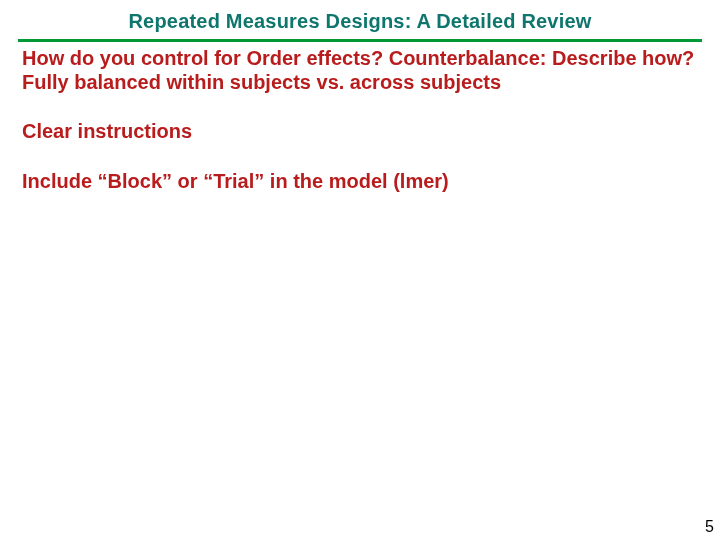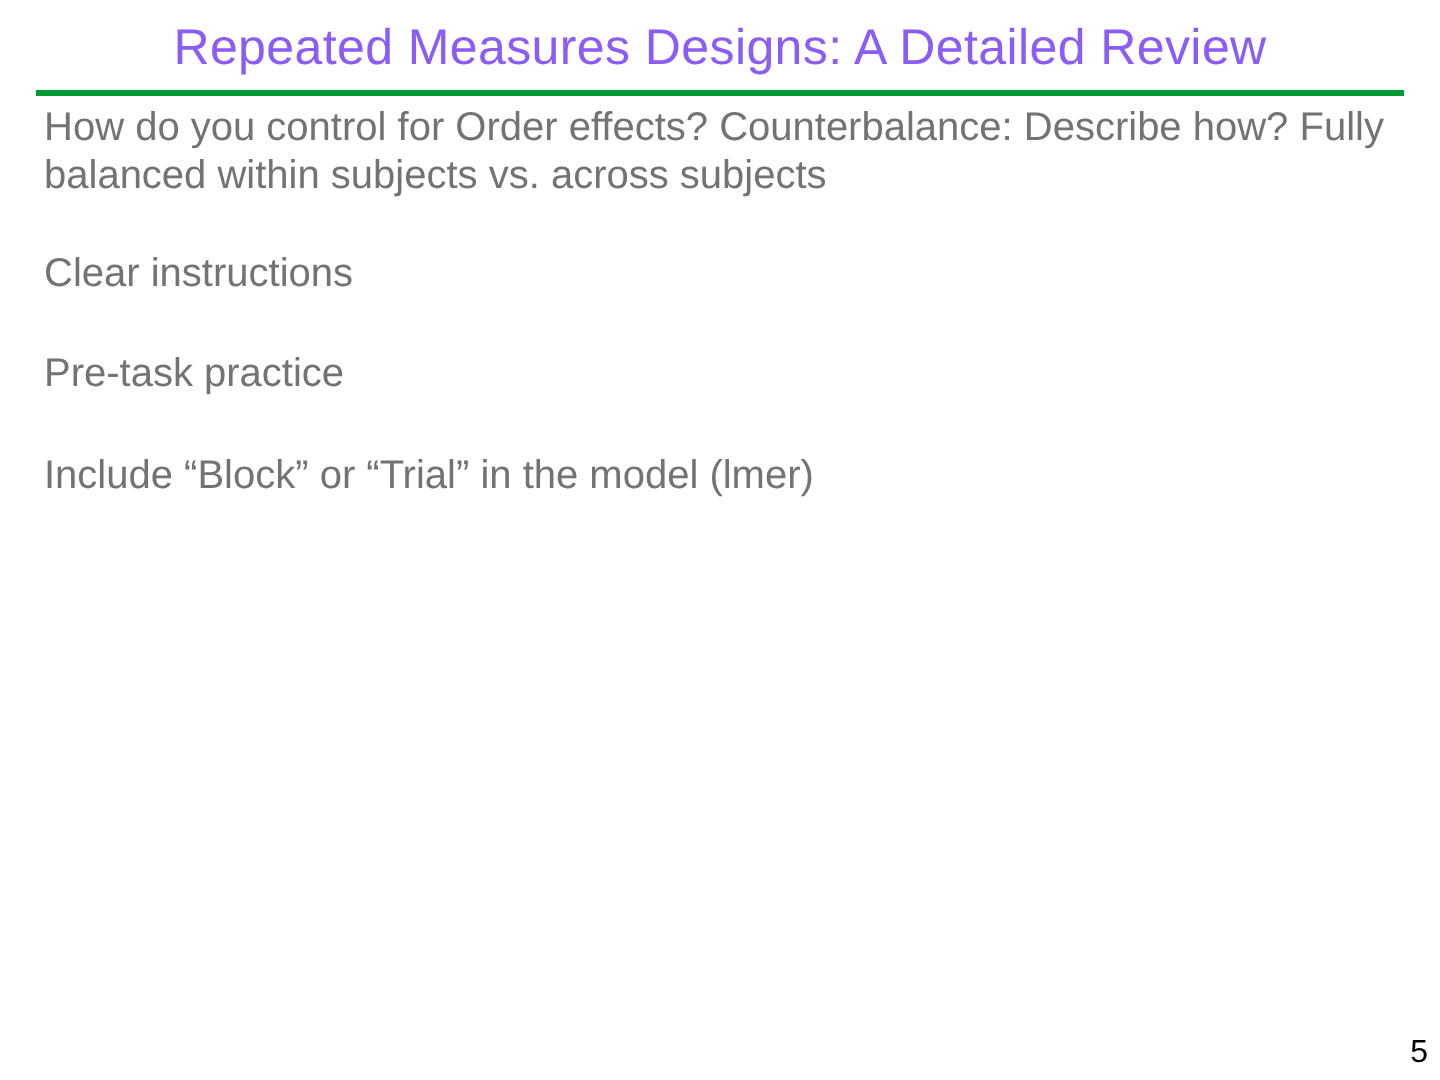--- a/index.html
+++ b/index.html
@@ -12,38 +12,38 @@
     overflow: hidden;
     position: relative;
   }
   .slide {
     width: 720px;
     height: 540px;
     position: relative;
     box-sizing: border-box;
   }
   .title {
-    color: #8b5cf6;
-    font-weight: 400;
-    font-size: 25px;
+    color: #0f766e;
+    font-weight: 700;
+    font-size: 20px;
     text-align: center;
     padding: 10px 30px 6px 30px;
     letter-spacing: 0.2px;
   }
   .rule {
     border: none;
     border-top: 3px solid #009933;
     margin: 0 18px 2px 18px;
   }
   .body {
     padding: 2px 22px 0 22px;
   }
   .point {
-    color: #737373;
-    font-weight: 400;
+    color: #b91c1c;
+    font-weight: 700;
     font-size: 20px;
     line-height: 1.22;
     margin: 0 0 26px 0;
   }
   .point.first {
     margin-bottom: 24px;
   }
   .page-number {
     position: absolute;
     right: 6px;
@@ -58,18 +58,17 @@
 
 <div class="slide">
 
   <div class="title">Repeated Measures Designs:  A Detailed Review</div>
 
   <hr class="rule">
 
   <div class="body">
     <p class="point first">How do  you control for Order effects?  Counterbalance:  Describe how?  Fully balanced within subjects vs. across subjects</p>
     <p class="point">Clear instructions</p>
-    <p class="point">Pre-task practice</p>
     <p class="point">Include “Block” or “Trial” in the model (lmer)</p>
   </div>
 
   <div class="page-number">5</div>
 </div>
 
 </body></html>

